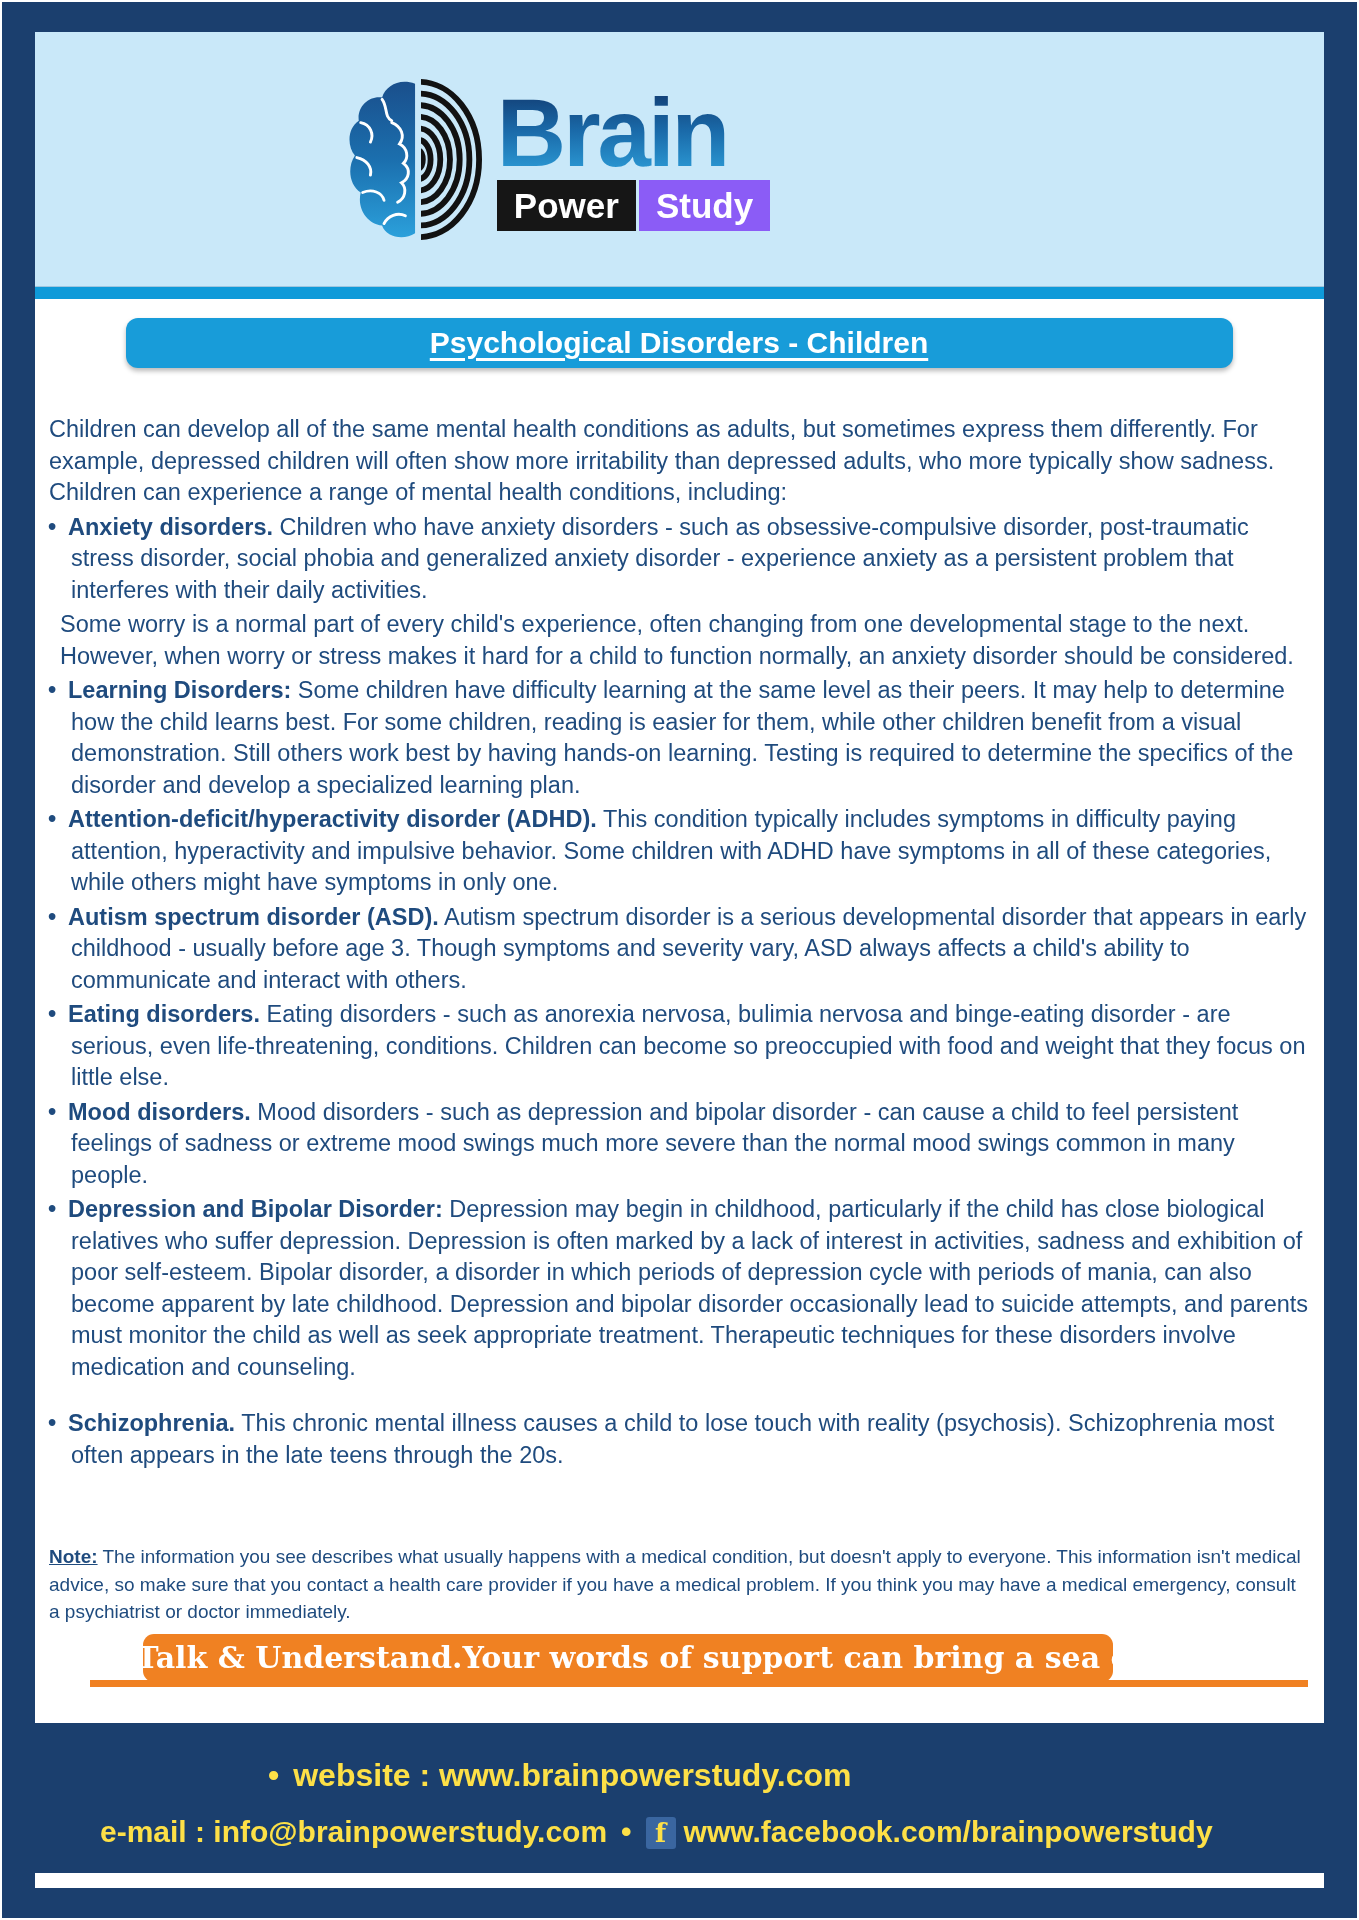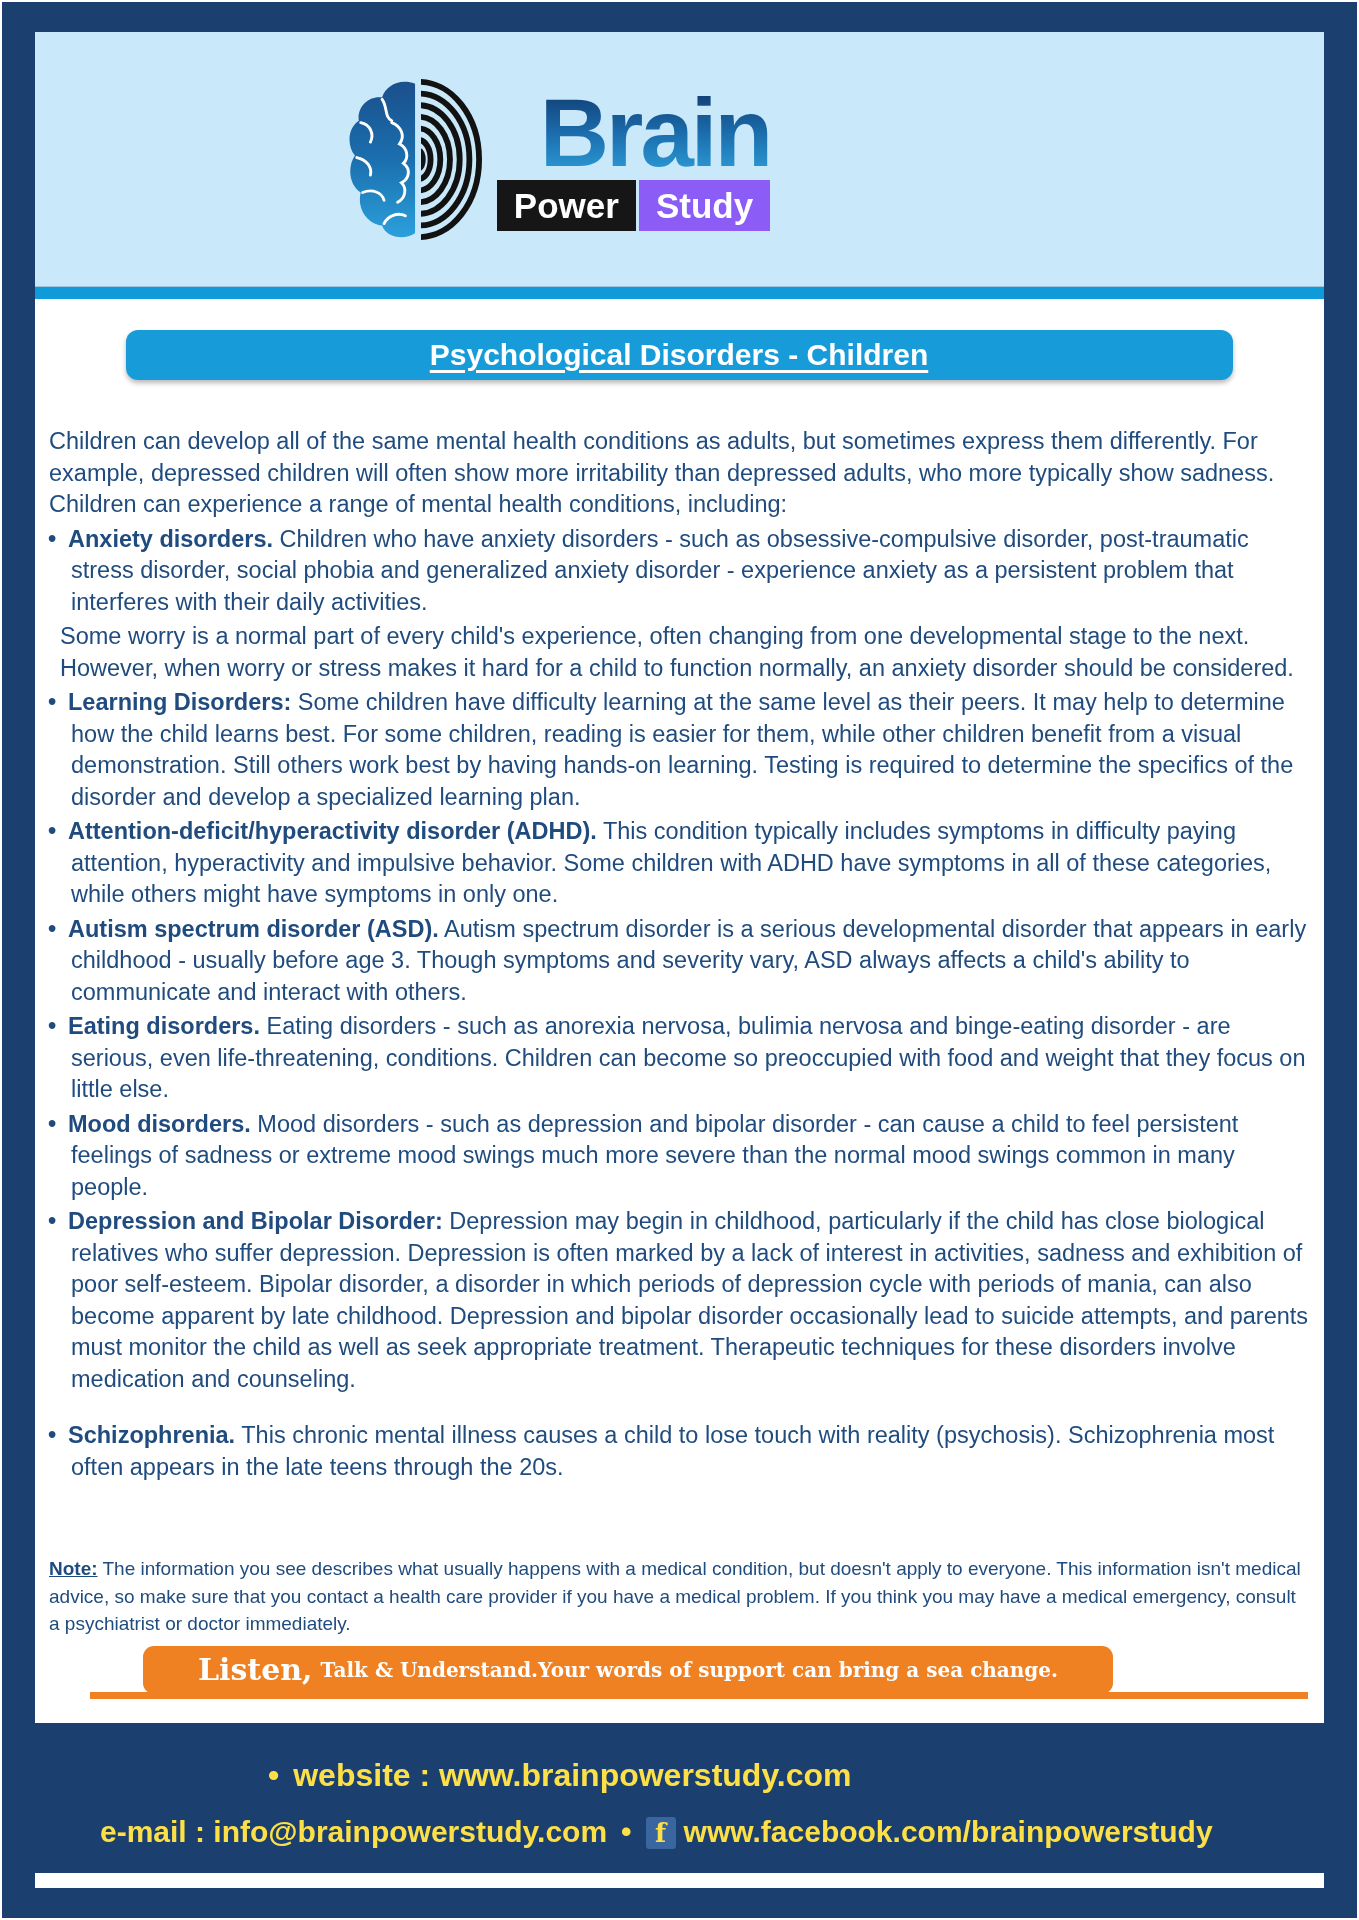--- a/index.html
+++ b/index.html
@@ -11,21 +11,21 @@
     background:#1B3F6E;
     padding:30px 33px 0 33px;
   }
 
   
   .header {
     height:255px; background:#C9E8F9;
     display:flex; align-items:center; justify-content:center;
     border-bottom:1px solid #9fc6df;
   }
-  .logo { display:flex; align-items:center; gap:12px; transform:translateX(-120px);text-align:right; }
+  .logo { display:flex; align-items:center; gap:12px; transform:translateX(-120px); }
   .logo-text { display:flex; flex-direction:column; }
   .brand-word {
     font-size:96px; font-weight:bold; letter-spacing:-3px; line-height:0.95;
     color:#1A67A9;
   }
   @supports ((-webkit-background-clip:text) or (background-clip:text)) {
     .brand-word {
       background:linear-gradient(180deg,#11396F 0%,#1A6AA9 48%,#2EA0DB 100%);
       -webkit-background-clip:text; background-clip:text;
       color:transparent; -webkit-text-fill-color:transparent;
@@ -41,21 +41,21 @@
 
   
   .band { height:12px; background:#0F9AD9; }
 
   
   .content {
     height:1424px; background:#ffffff; overflow:hidden;
     padding:19px 14px 0 13px; color:#1F4B7E;
   }
   .title-bar {
-    width:1107px; height:50px; margin:12px auto;
+    width:1107px; height:50px; margin:0 auto;
     background:#189CD9; border-radius:12px;
     display:flex; align-items:center; justify-content:center;
     box-shadow:0 3px 5px rgba(0,0,0,0.28);
   }
   .title-bar span {
     color:#ffffff; font-weight:bold; font-size:30px;
     text-decoration:underline; text-underline-offset:5px; text-decoration-thickness:3px;
   }
   .body-text { font-size:23.5px; line-height:31.5px; }
   .intro { margin-top:46px; padding-left:1px; }
@@ -73,21 +73,21 @@
     position:absolute; left:42px; right:2px; bottom:2px; height:7px; background:#F08122;
   }
   .banner {
     position:absolute; left:95px; top:0; width:970px; height:48px;
     background:#F08122; border-radius:11px;
     display:flex; align-items:center; justify-content:center;
     color:#ffffff; font-family:"DejaVu Serif", serif; font-weight:bold;
     white-space:nowrap;
   }
   .banner .b1 { font-size:30px; margin-right:8px; }
-  .banner .b2 { font-size:20px; }
+  .banner .b2 { font-size:30px; }
 
   
   .footer { height:197px; color:#fde047; font-weight:bold; }
   .f-line1 { padding-top:34px; padding-left:233px; font-size:32px; line-height:36px; }
   .f-line1 .f-dot { margin-right:14px; }
   .f-line2 {
     margin-top:22px; padding-left:65px; font-size:30px; line-height:34px;
     display:flex; align-items:flex-end;
   }
   .f-line2 .f-dot { margin:0 14px; }

